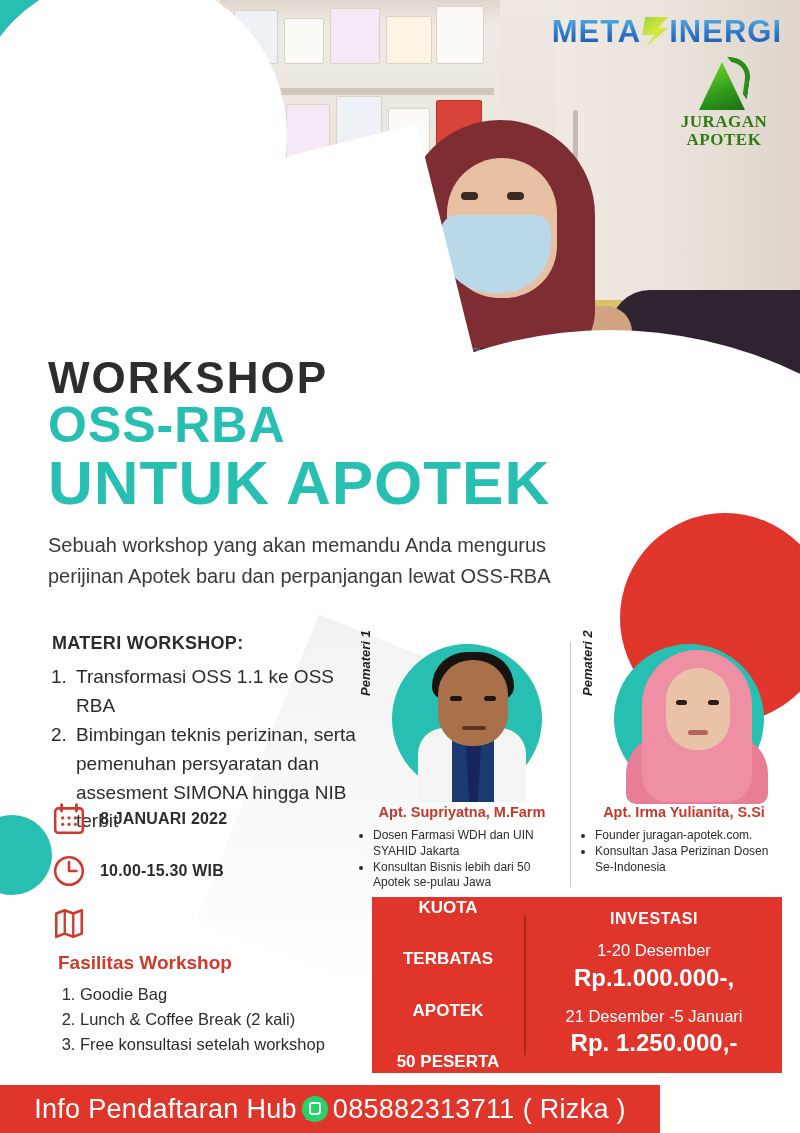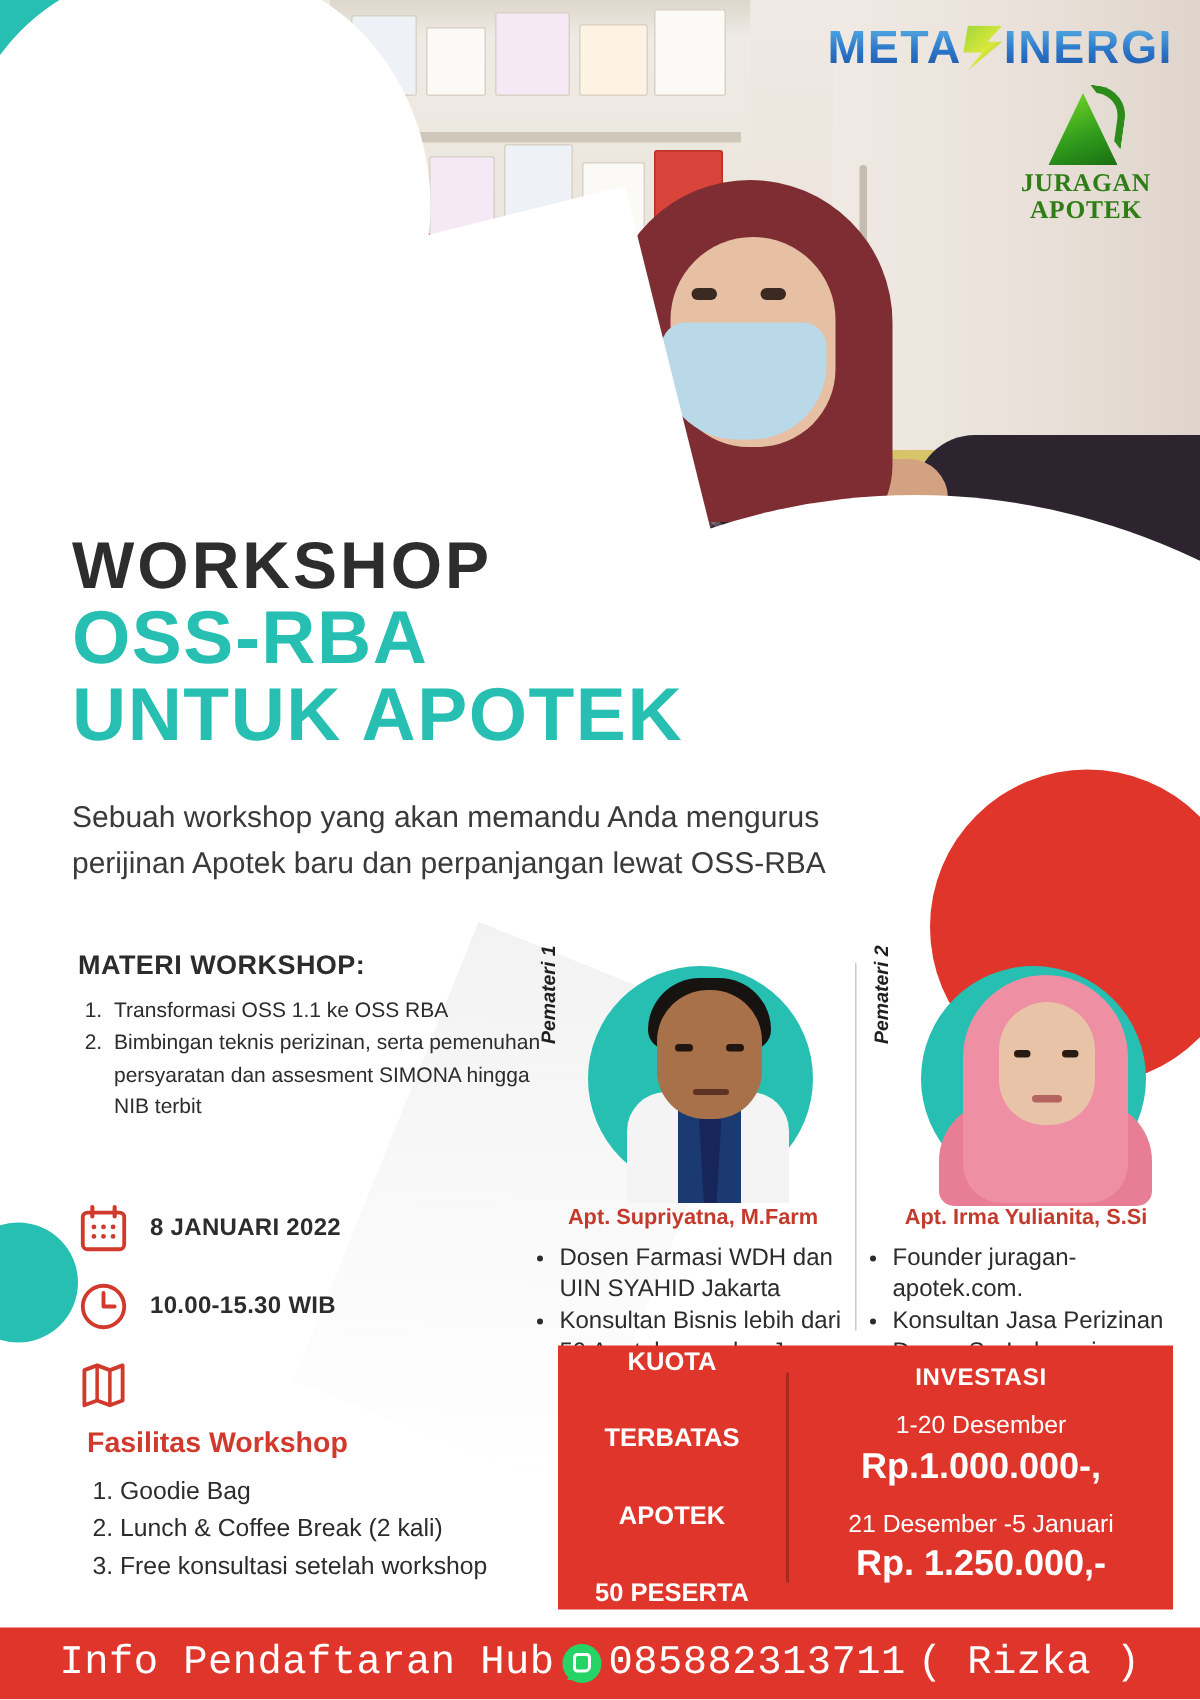--- a/index.html
+++ b/index.html
@@ -204,34 +204,34 @@
   
   .title-block { position:absolute; left:48px; top:356px; }
   .t-workshop {
     font-size:44px; font-weight:bold; letter-spacing:2px;
     color:#2D2D2D; line-height:1;
   }
   .t-oss, .t-untuk {
     font-size:50px; font-weight:bold; letter-spacing:1px;
     color: var(--teal, #22BDB1); line-height:1.02;
   }
-  .t-untuk { font-size:50px; }
+  .t-untuk { font-size:62px; }
   .subtitle {
     position:absolute; left:48px; top:530px; width:560px;
     font-size:20px; color:#3A3A3A; line-height:1.55;
   }
 
   
   .materi-head {
     position:absolute; left:52px; top:633px;
     font-size:18px; font-weight:bold; color:#2C2C2C; letter-spacing:.3px;
   }
   .materi-list {
     position:absolute; left:52px; top:663px; width:310px;
-    font-size:14px; color:#2C2C2C; line-height:1.52;
+    font-size:19px; color:#2C2C2C; line-height:1.52;
   }
   .materi-list li { margin-left:20px; padding-left:4px; }
 
   
   .info-rows { position:absolute; left:52px; top:798px; }
   .info-row { display:flex; align-items:center; height:42px; margin-bottom:10px; }
   .info-row .ico { width:34px; height:34px; margin-right:14px; flex:none; }
   .info-row .txt { font-size:16px; font-weight:bold; color:#2C2C2C; letter-spacing:.2px; }
 
   
@@ -306,21 +306,21 @@
   .f-eye { position:absolute; width:11px; height:5px; background:#2a1b12; border-radius:4px; top:58px; }
   .f-eyeL{ left:72px;} .f-eyeR{ left:104px;}
   .f-mouth{ position:absolute; left:84px; top:88px; width:20px; height:5px; background:#b4635e; border-radius:4px;}
 
   .sp-name {
     position:absolute; top:164px; left:0; width:208px; text-align:center;
     font-size:14.5px; font-weight:bold; color:#C33A2C;
   }
   .sp-bullets {
     position:absolute; top:188px; left:2px; width:206px;
-    font-size:16px; color:#2C2C2C; line-height:1.32;
+    font-size:12px; color:#2C2C2C; line-height:1.32;
   }
   .sp-bullets li { margin-left:13px; }
 
   
   .invest {
     position:absolute; left:372px; top:897px;
     width:410px; height:176px;
     background: var(--red, #E0352A);
     display:flex;
   }
@@ -335,25 +335,25 @@
     flex:1; color:#fff; text-align:center;
     display:flex; flex-direction:column; justify-content:center;
   }
   .invest .inv-title { font-size:16px; font-weight:bold; letter-spacing:.5px; margin-bottom:12px; }
   .inv-period { font-size:16.5px; line-height:1.3; }
   .inv-price  { font-size:24px; font-weight:bold; line-height:1.35; }
   .inv-gap { height:12px; }
 
   
   .footer {
-    position:absolute; left:0; bottom:0; width:800px; height:48px;
+    position:absolute; left:0; bottom:0; width:660px; height:48px;
     background: var(--red, #E0352A);
     display:flex; align-items:center; justify-content:center;
     color:#fff;
-    font-family:Liberation Mono, monospace;
+    font-family:Liberation Sans, sans-serif;
     font-size:27px; letter-spacing:.3px;text-align:center;
   }
   .wa-icon {
     display:inline-block; width:26px; height:26px; border-radius:50%;
     background:#25D366; position:relative; margin:0 5px; vertical-align:-4px;
   }
   .wa-icon::after {
     content:""; position:absolute; left:7px; top:6px; width:12px; height:13px;
     border:2.5px solid #fff; border-radius:3px 3px 4px 3px;
     box-sizing:border-box;

